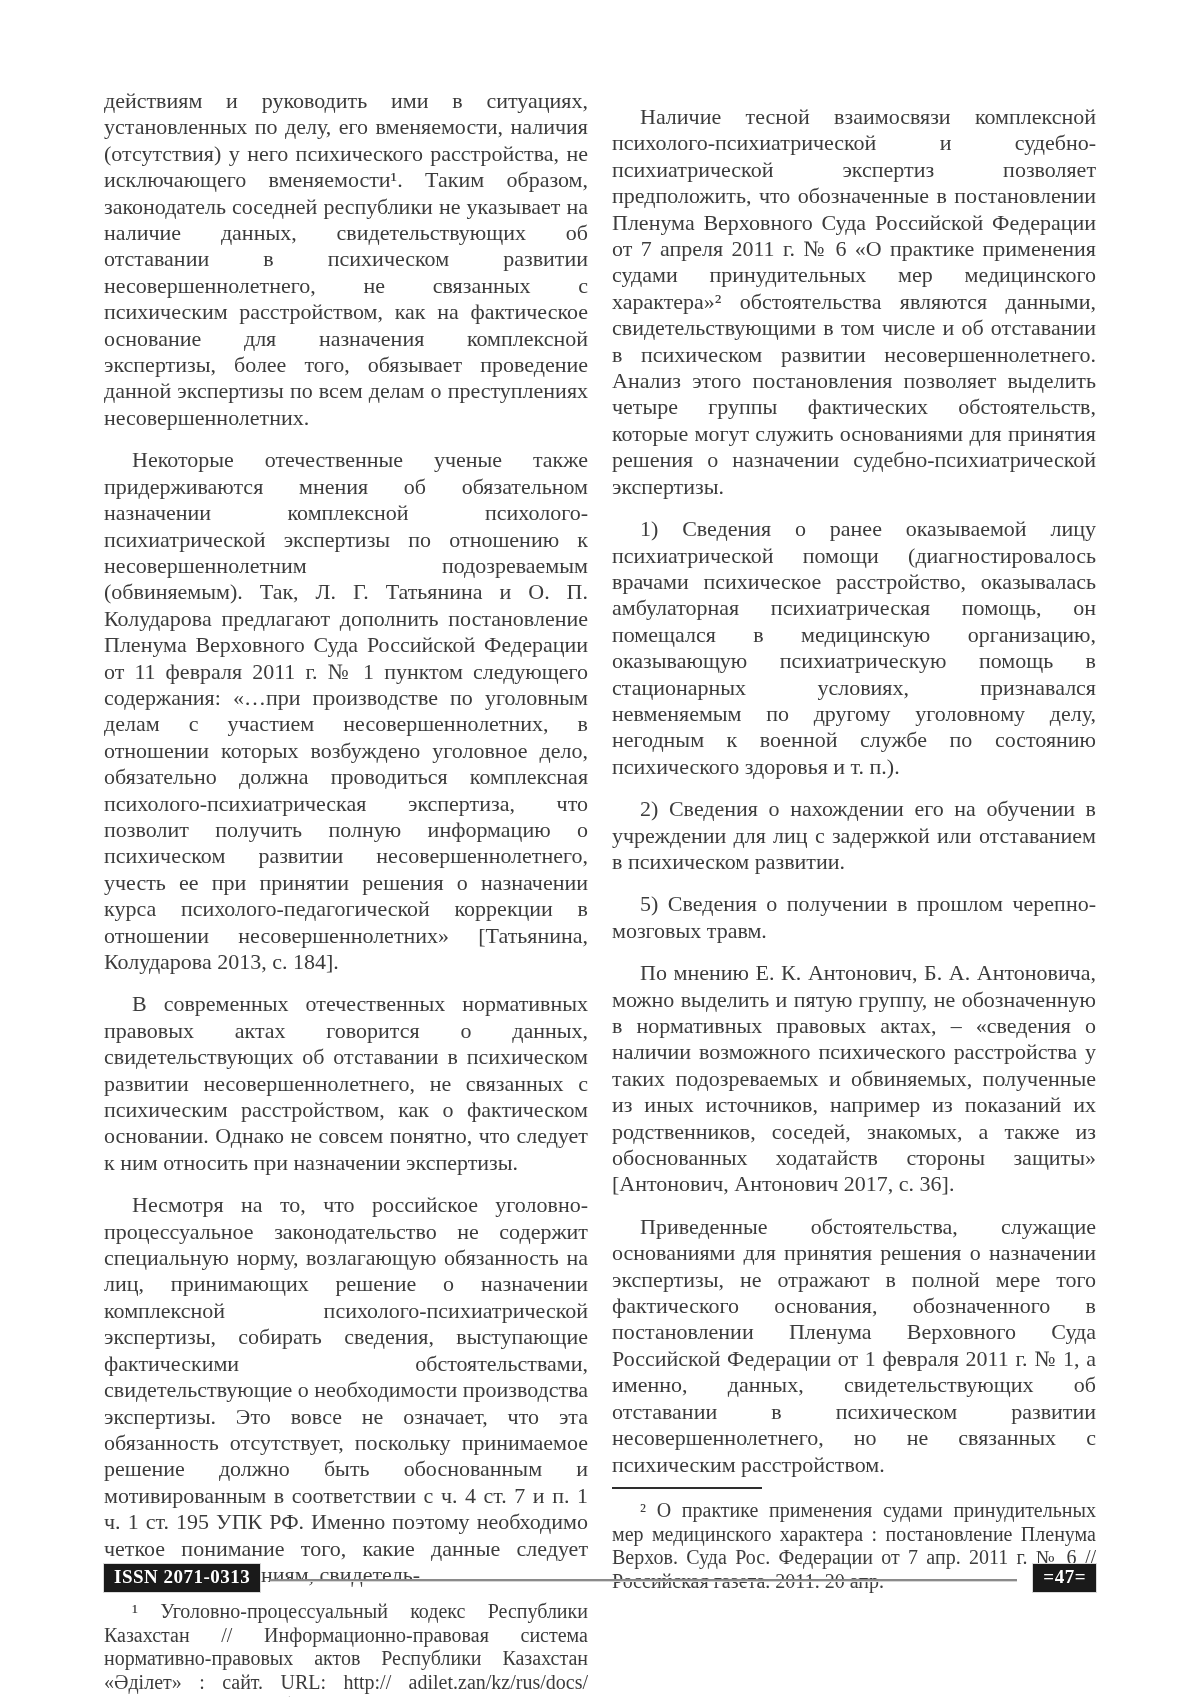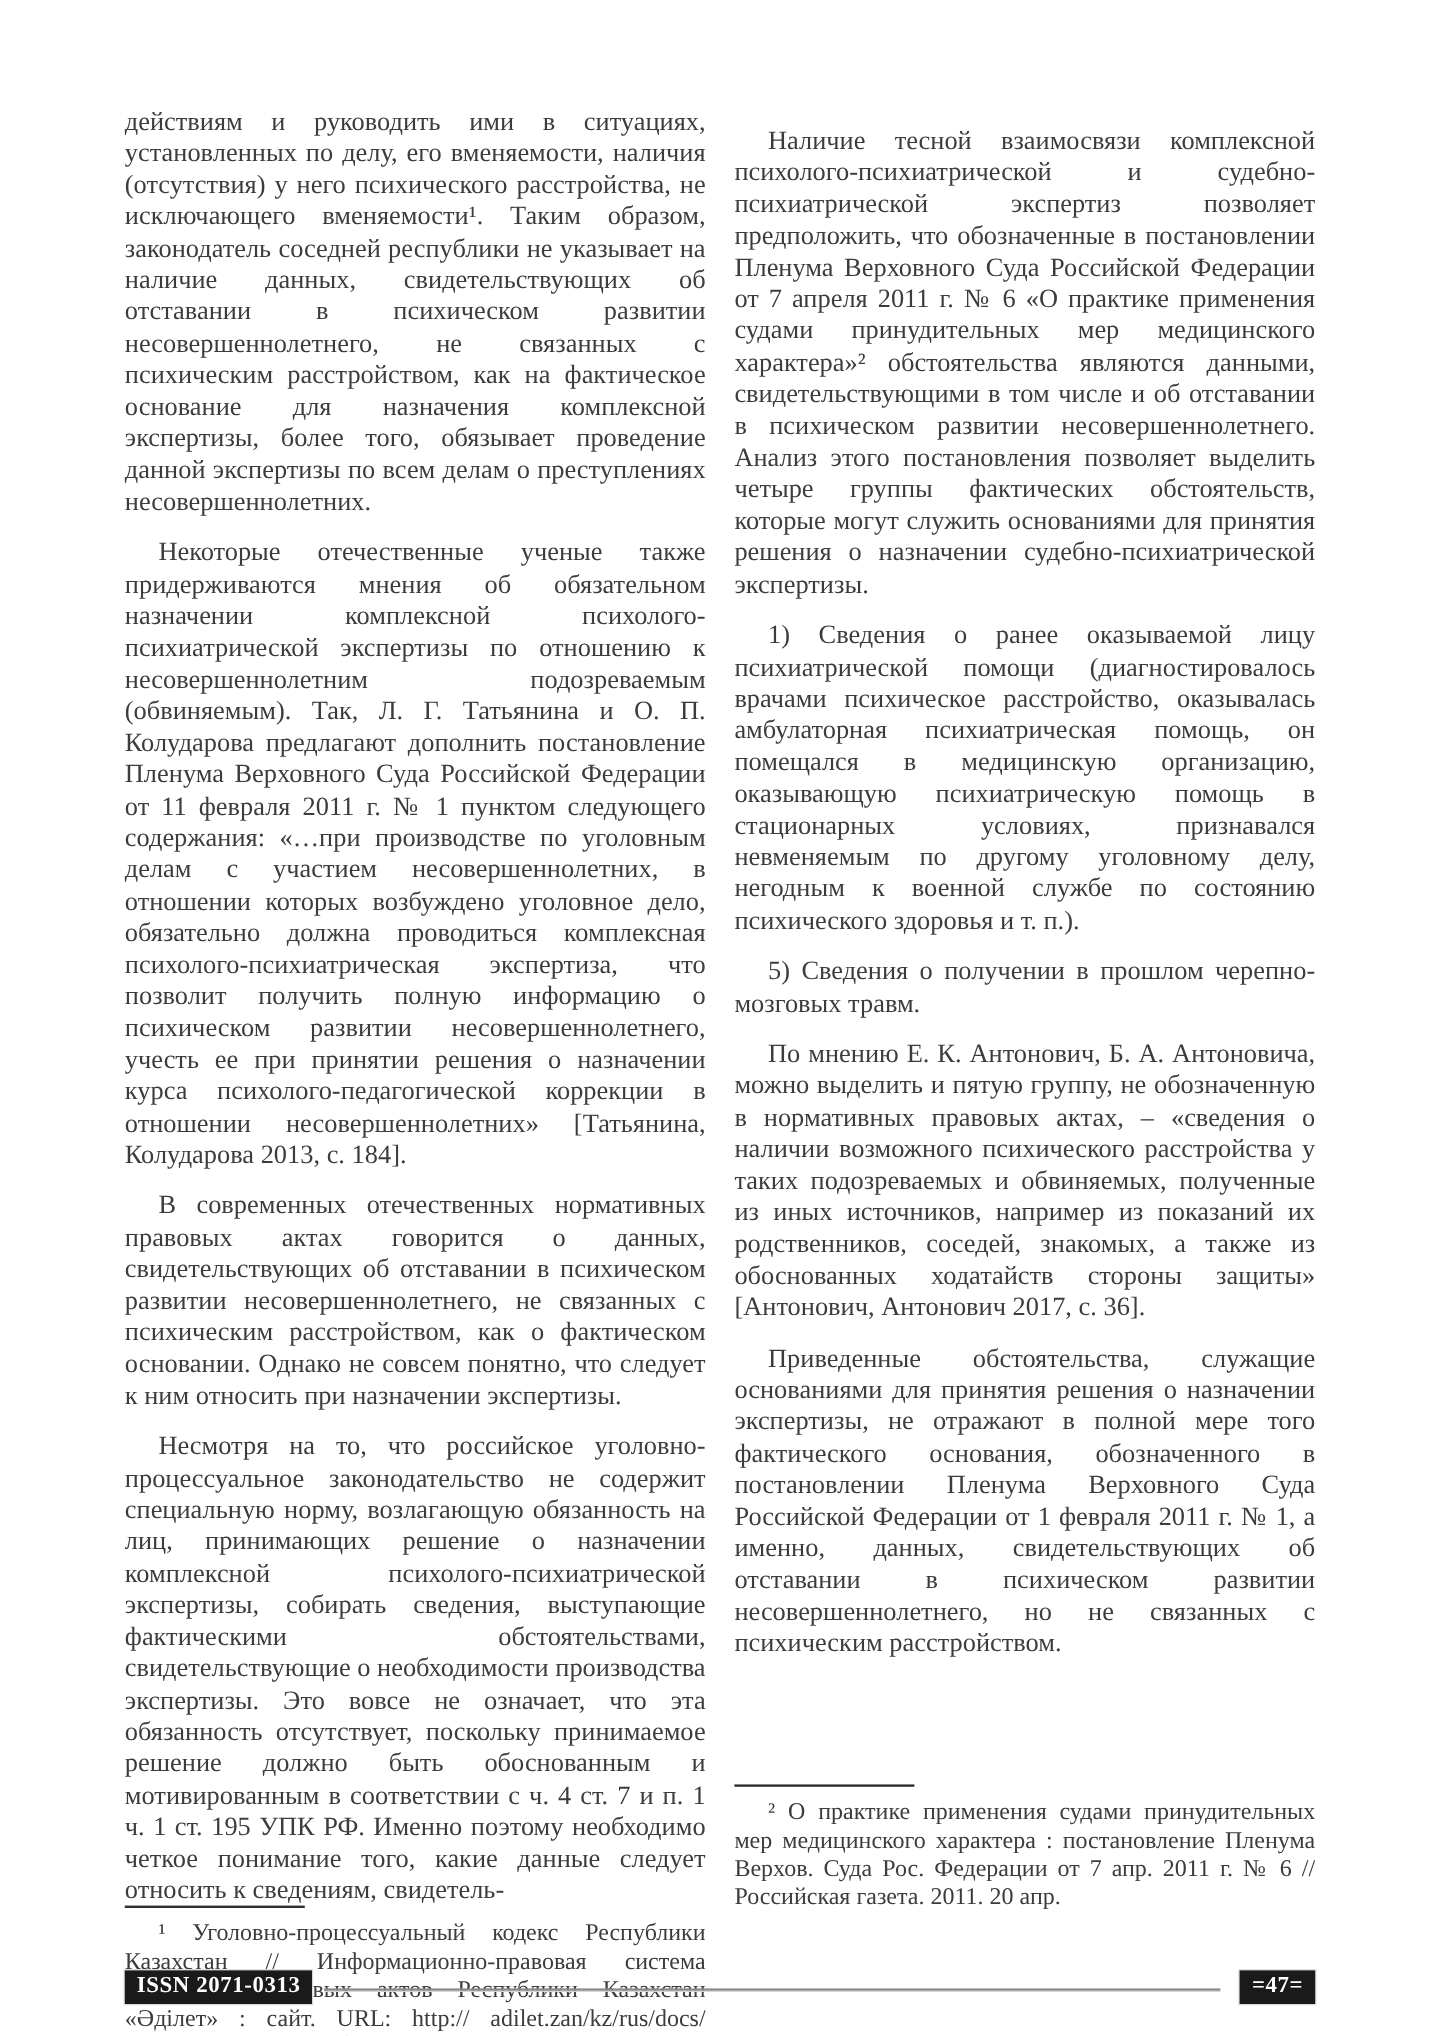--- a/index.html
+++ b/index.html
@@ -50,21 +50,21 @@
     line-height:23.5px;
     text-align:justify;
     text-indent:28px;
     hyphens:auto;
     -webkit-hyphens:auto;
   }
   .footer {
     position:absolute;
     left:104px;
     width:992px;
-    top:1642px;
+    top:1564px;
     height:28px;
     display:flex;
     align-items:center;
   }
   .badge {
     background:#1a1a1a;
     color:#ffffff;
     font-weight:bold;
     font-size:19px;
     line-height:24px;
@@ -97,20 +97,21 @@
       <div class="footnote footnote-left">
         <div class="footnote-rule"></div>
         <p class="footnote-text">¹ Уголовно-процессуальный кодекс Республики Казахстан // Информационно-правовая система нормативно-правовых актов Республики Казахстан «Әділет» : сайт. URL: http:// adilet.zan/kz/rus/docs/К1400000231 (дата обращения: 12.09.2023).</p>
       </div>
     </div>
 
     <div class="column">
       <div class="col-body">
           <p class="para indent">Наличие тесной взаимосвязи комплексной психолого-психиатрической и судебно-психиатрической экспертиз позволяет предположить, что обозначенные в постановлении Пленума Верховного Суда Российской Федерации от 7 апреля 2011 г. № 6 «О практике применения судами принудительных мер медицинского характера»² обстоятельства являются данными, свидетельствующими в том числе и об отставании в психическом развитии несовершеннолетнего. Анализ этого постановления позволяет выделить четыре группы фактических обстоятельств, которые могут служить основаниями для принятия решения о назначении судебно-психиатрической экспертизы.</p>
           <p class="para indent">1) Сведения о ранее оказываемой лицу психиатрической помощи (диагностировалось врачами психическое расстройство, оказывалась амбулаторная психиатрическая помощь, он помещался в медицинскую организацию, оказывающую психиатрическую помощь в стационарных условиях, признавался невменяемым по другому уголовному делу, негодным к военной службе по состоянию психического здоровья и т. п.).</p>
+          <p class="para indent">2) Сведения о нахождении его на обучении в учреждении для лиц с задержкой или отставанием в психическом развитии.</p>
           <p class="para indent">5) Сведения о получении в прошлом черепно-мозговых травм.</p>
           <p class="para indent">По мнению Е. К. Антонович, Б. А. Антоновича, можно выделить и пятую группу, не обозначенную в нормативных правовых актах, – «сведения о наличии возможного психического расстройства у таких подозреваемых и обвиняемых, полученные из иных источников, например из показаний их родственников, соседей, знакомых, а также из обоснованных ходатайств стороны защиты» [Антонович, Антонович 2017, с. 36].</p>
           <p class="para indent">Приведенные обстоятельства, служащие основаниями для принятия решения о назначении экспертизы, не отражают в полной мере того фактического основания, обозначенного в постановлении Пленума Верховного Суда Российской Федерации от 1 февраля 2011 г. № 1, а именно, данных, свидетельствующих об отставании в психическом развитии несовершеннолетнего, но не связанных с психическим расстройством.</p>
         </div>
       <div class="footnote">
         <div class="footnote-rule"></div>
         <p class="footnote-text">² О практике применения судами принудительных мер медицинского характера : постановление Пленума Верхов. Суда Рос. Федерации от 7 апр. 2011 г. № 6 // Российская газета. 2011. 20 апр.</p>
       </div>
     </div>
 

